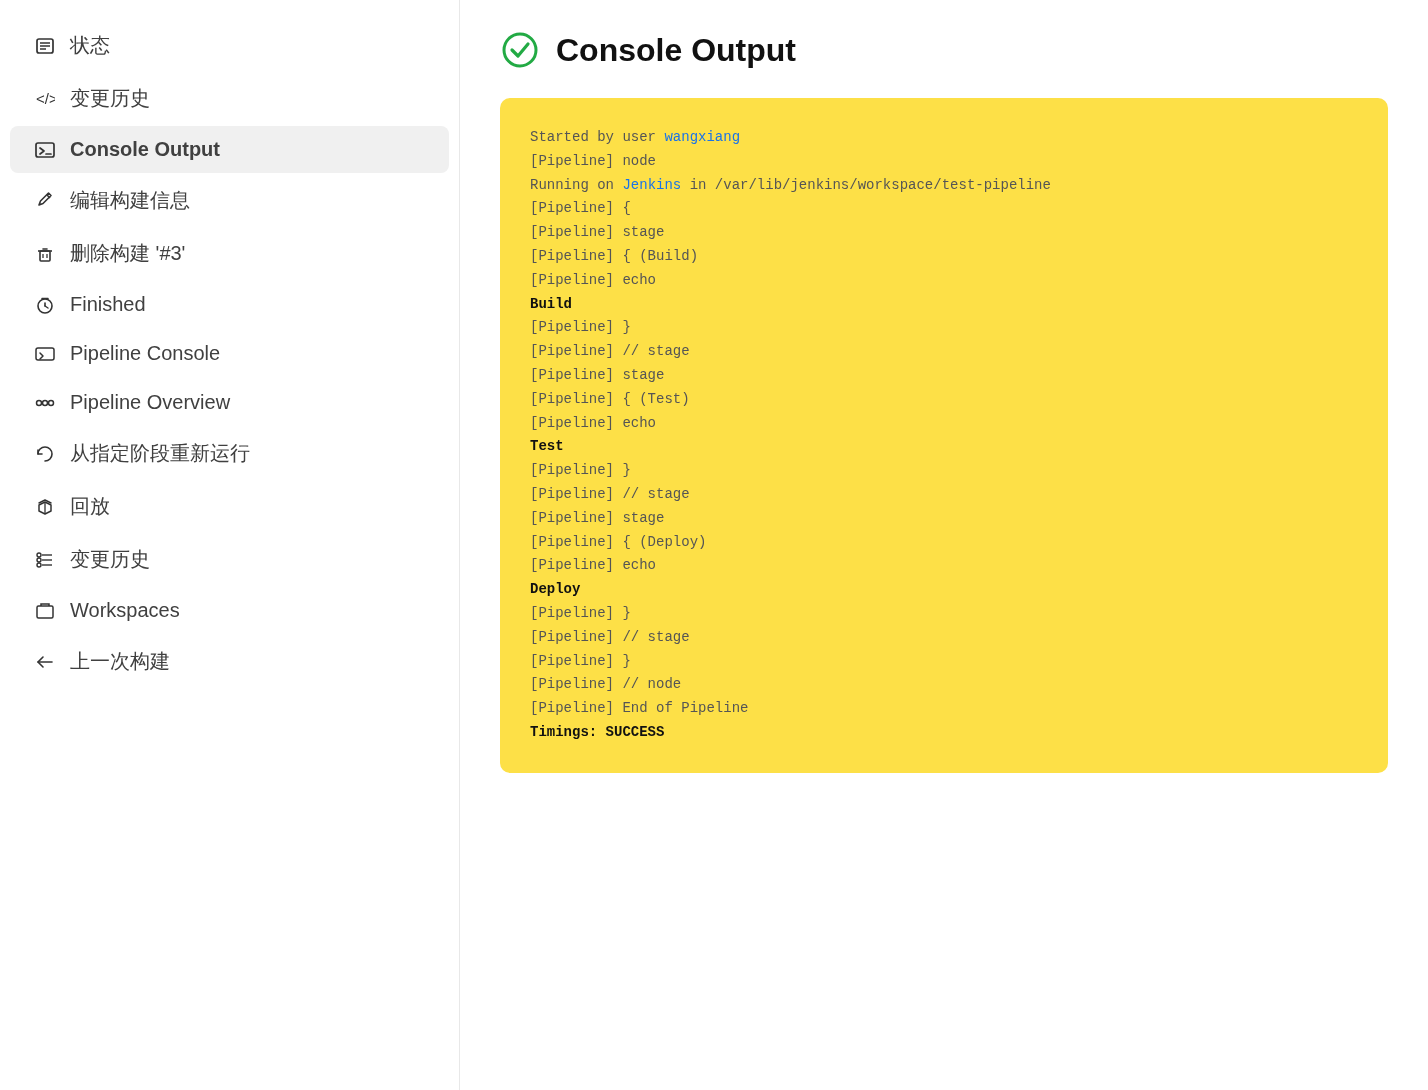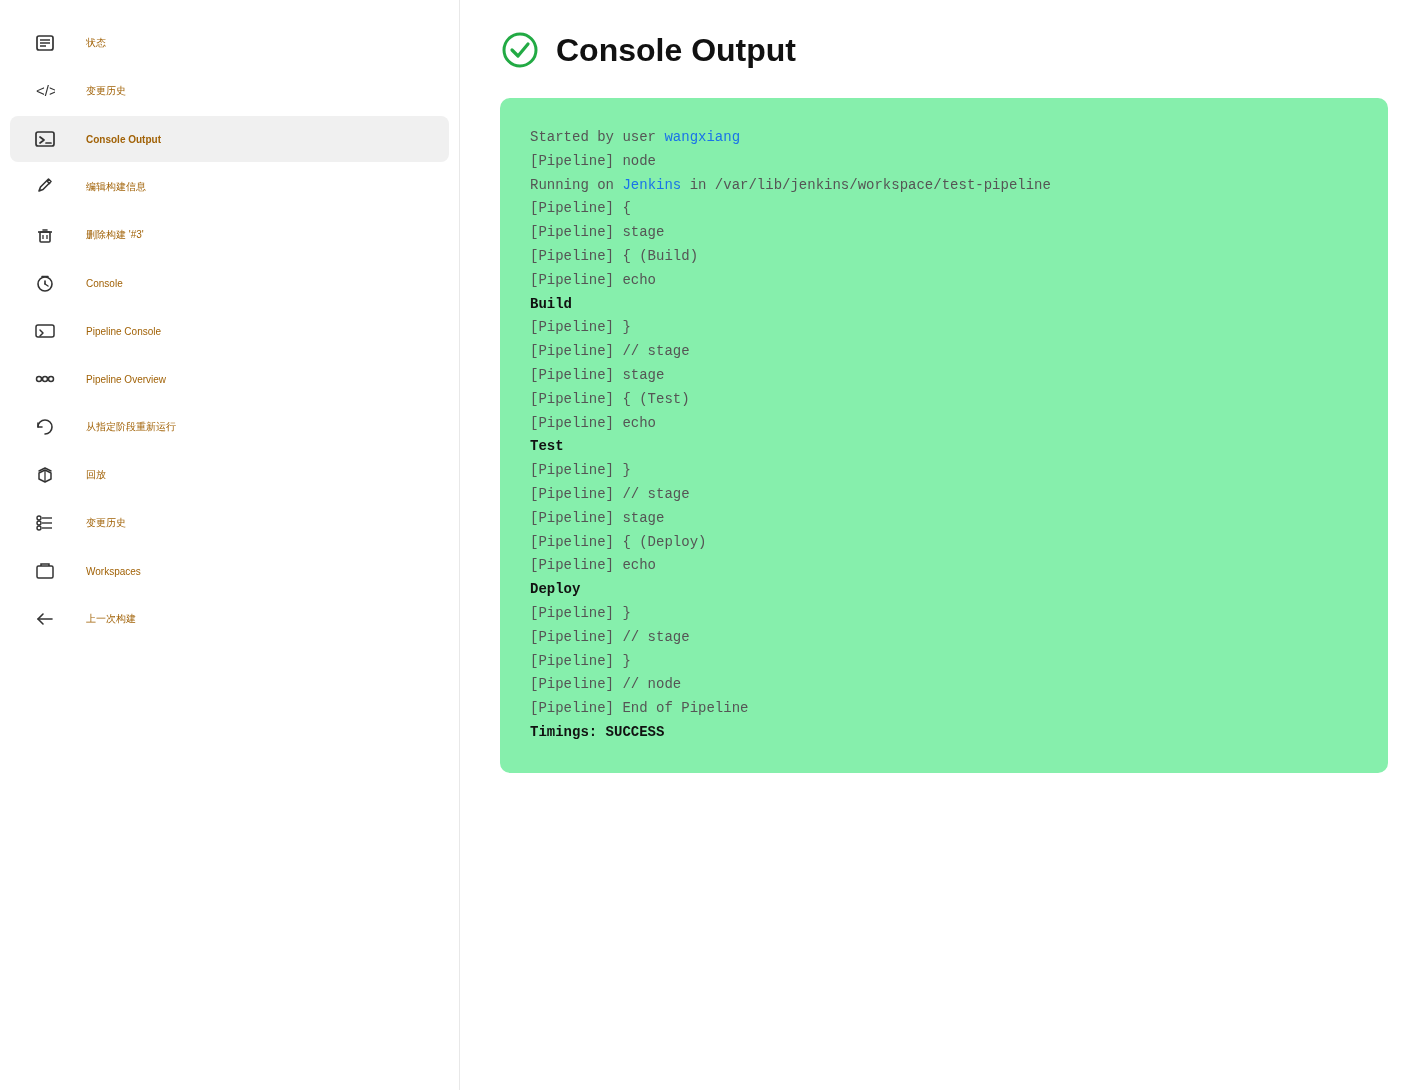--- a/index.html
+++ b/index.html
@@ -44,23 +44,22 @@
       height: 22px;
       display: flex;
       align-items: center;
       justify-content: center;
       font-size: 18px;
       color: #333;
       flex-shrink: 0;
     }
 
     .sidebar-item .label {
-      font-size: 10px;
-      color: #a16207;
-      margin-left: 16px;
+      font-size: 20px;
+      color: #404040;
     }
 
     .sidebar-item.active .label {
       font-weight: 700;
     }
 
     .sidebar-item.sub-item {
       padding-left: 40px;
     }
 
@@ -96,21 +95,21 @@
       height: 36px;
     }
 
     .page-title {
       font-size: 32px;
       font-weight: 800;
       color: #111;
     }
 
     .console-box {
-      background: #86efac;
+      background: #fde047;
       border-radius: 10px;
       padding: 28px 30px;
       font-family: 'Courier New', Courier, monospace;
       font-size: 14px;
       line-height: 1.7;
       color: #555;
     }
 
     .console-box .line {
       display: block;
@@ -190,21 +189,21 @@
 
   <div class="sidebar-item">
     <span class="icon">
       <svg width="20" height="20" viewBox="0 0 20 20" fill="none">
         <circle cx="10" cy="11" r="7" stroke="#333" stroke-width="1.6" fill="none"></circle>
         <line x1="10" y1="8" x2="10" y2="11" stroke="#333" stroke-width="1.6" stroke-linecap="round"></line>
         <line x1="10" y1="11" x2="13" y2="13" stroke="#333" stroke-width="1.4" stroke-linecap="round"></line>
         <path d="M7 3.5h6" stroke="#333" stroke-width="1.5" stroke-linecap="round"></path>
       </svg>
     </span>
-    <span class="label">Console</span>
+    <span class="label">Finished</span>
   </div>
 
   <div class="sidebar-item">
     <span class="icon">
       <svg width="20" height="20" viewBox="0 0 20 20" fill="none">
         <rect x="1" y="4" width="18" height="12" rx="2" stroke="#333" stroke-width="1.5" fill="none"></rect>
         <polyline points="5,9 8,12 5,15" stroke="#333" stroke-width="1.5" fill="none" stroke-linecap="round" stroke-linejoin="round"></polyline>
       </svg>
     </span>
     <span class="label">Pipeline Console</span>

